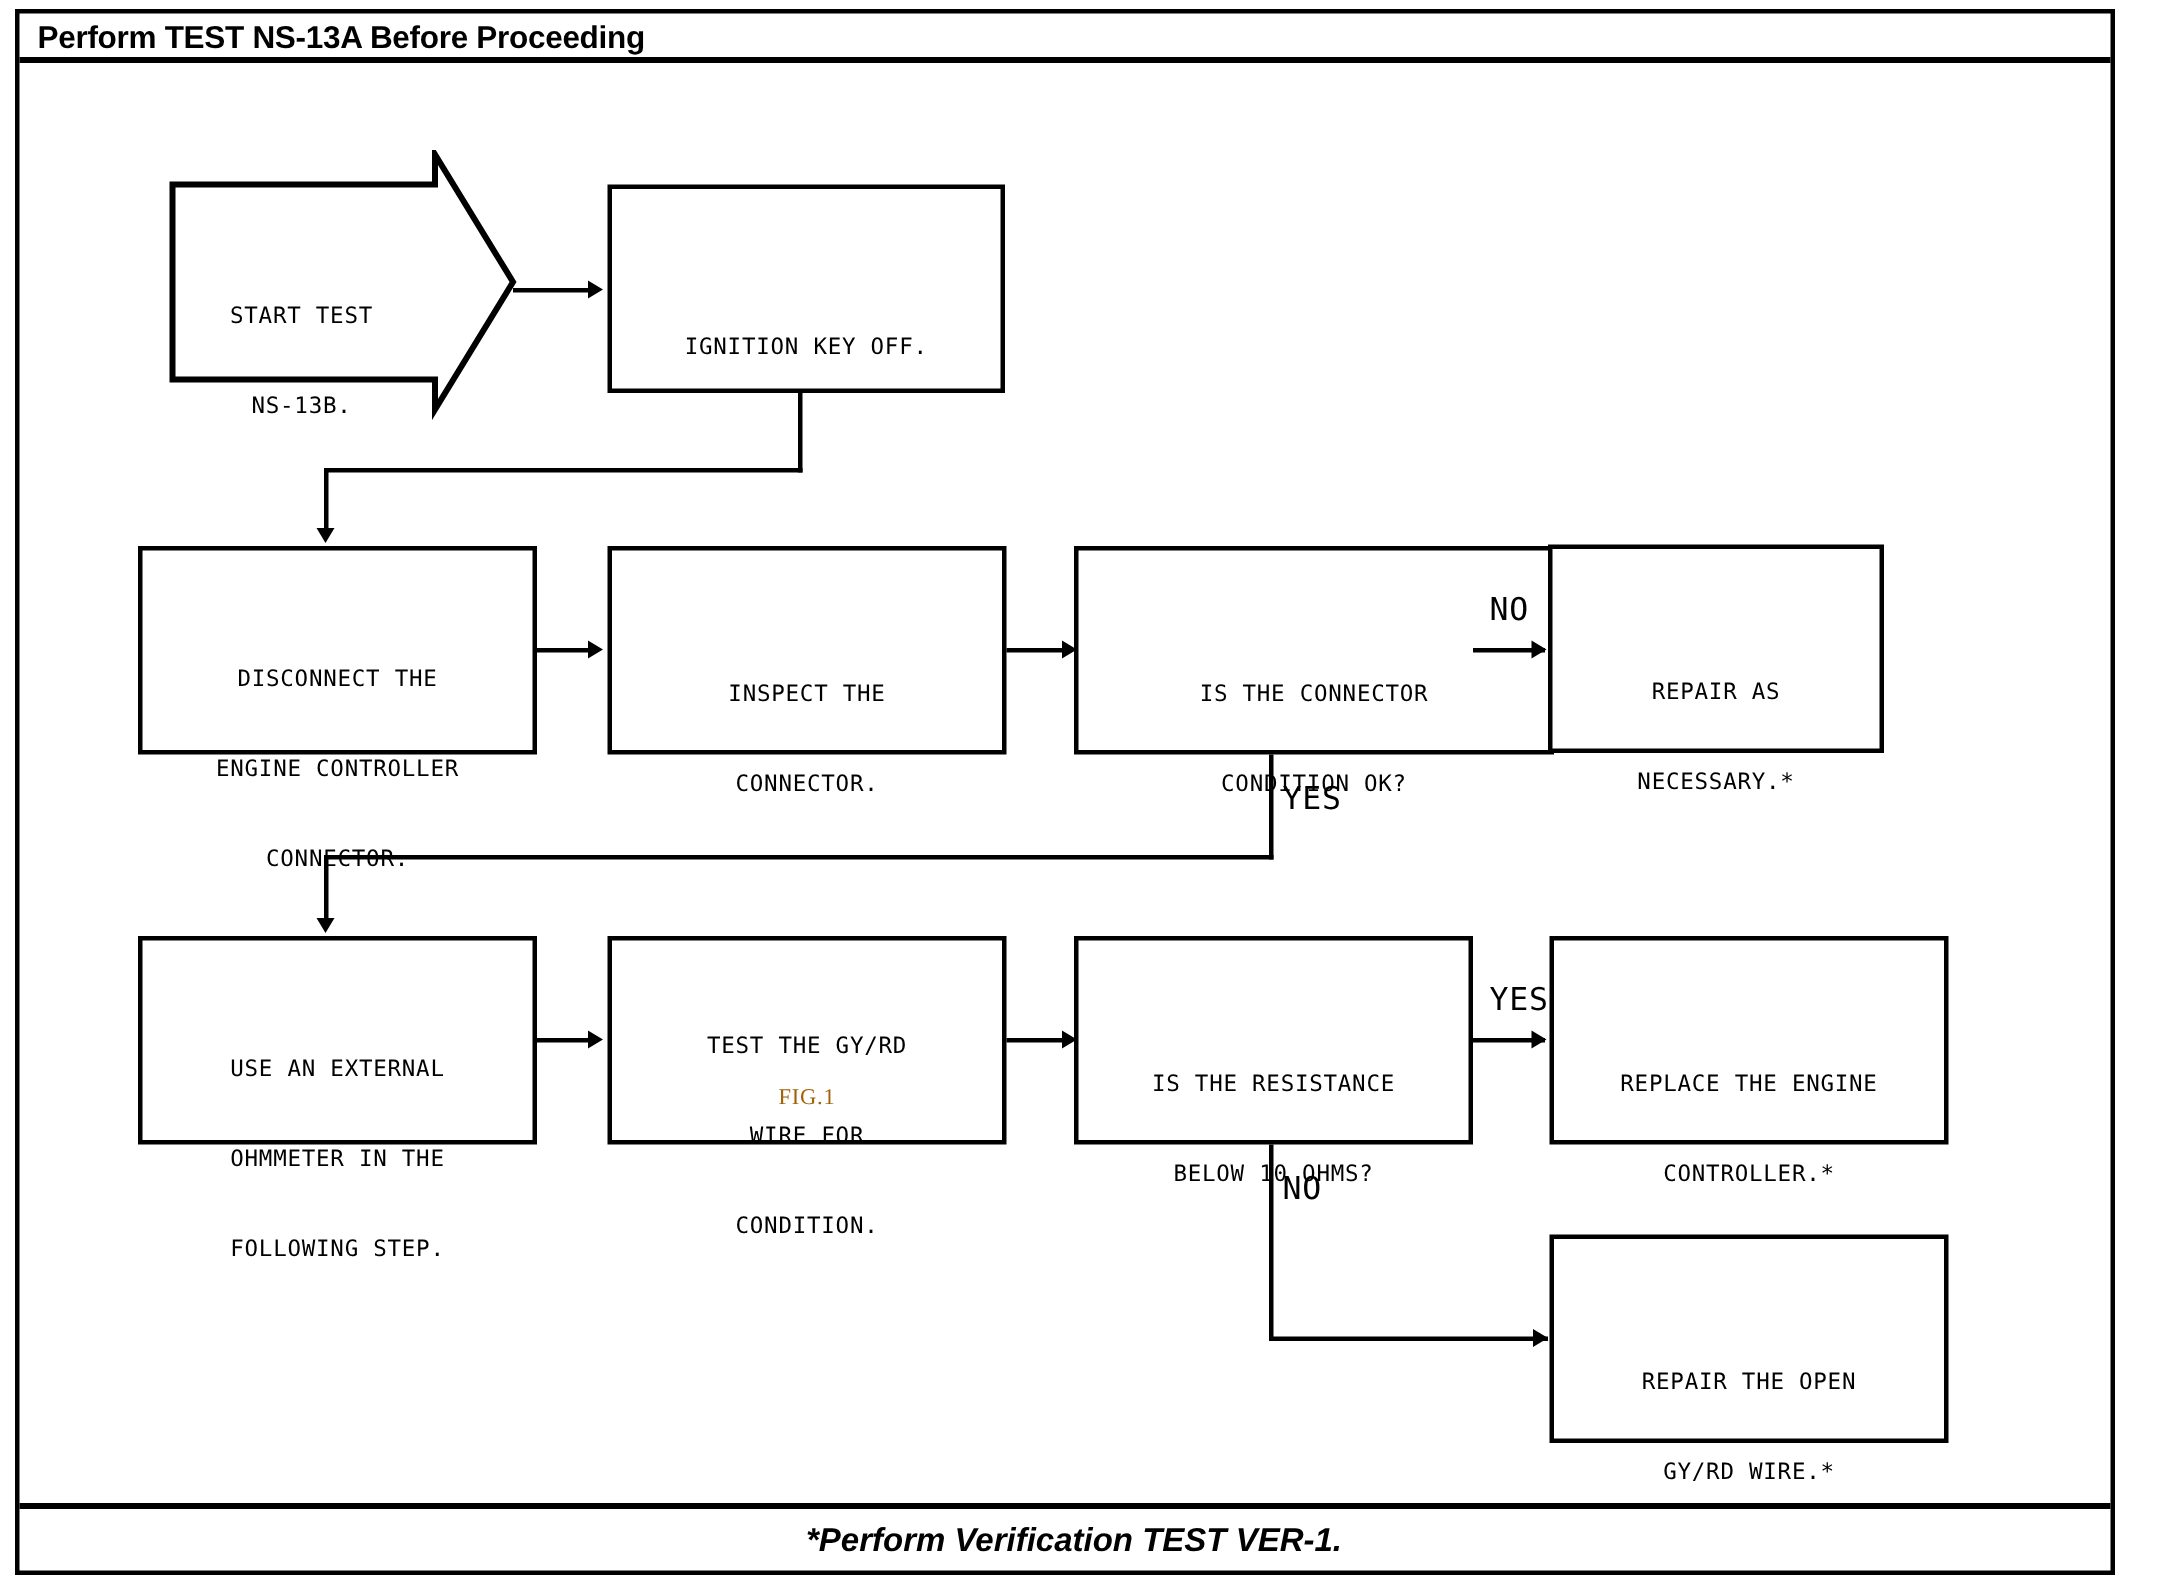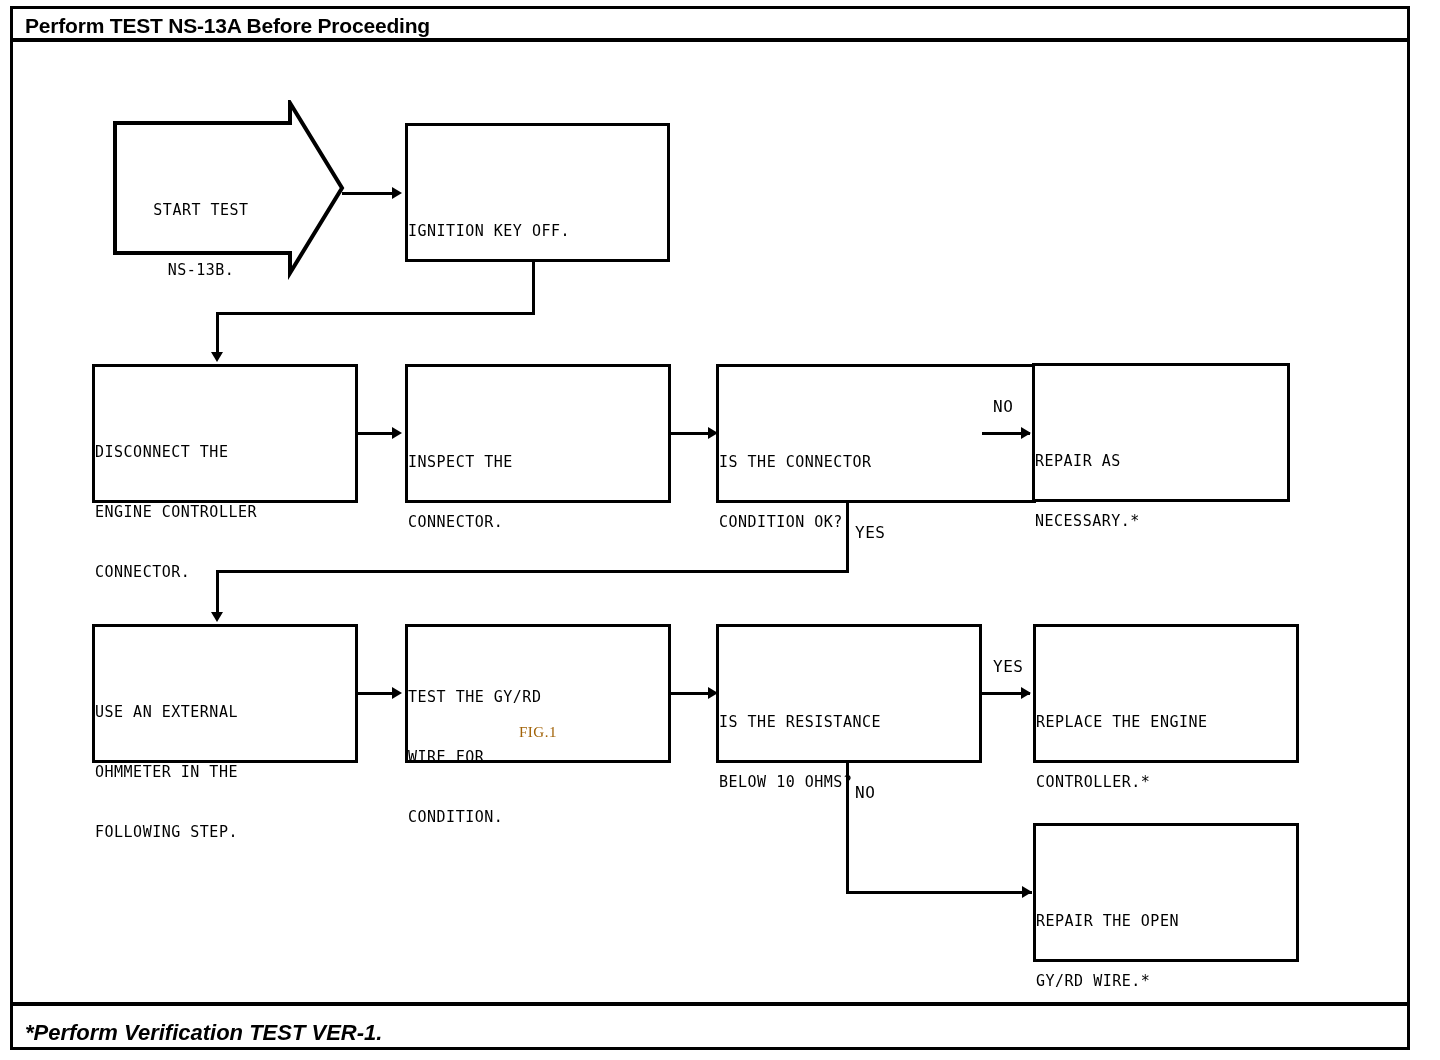--- a/index.html
+++ b/index.html
@@ -45,25 +45,26 @@
     letter-spacing: -0.2px;
     color: #000;
     padding-left: 12px;
     white-space: nowrap;
   }
   .footer-bar {
     position: absolute;
     left: 13px;
     top: 1002px;
     width: 1394px;
-    height: 58px;
+    height: 45px;
     box-sizing: border-box;
     border-top: 4px solid #000;
     display: flex;
     align-items: center;
+    justify-content: center;
   }
   .footer-text {
     font-family: "Liberation Sans", sans-serif;
     font-weight: bold;
     font-style: italic;
     font-size: 22px;
     color: #000;
     padding-left: 12px;
     white-space: nowrap;
   }
@@ -81,20 +82,21 @@
   .node {
     position: absolute;
     box-sizing: border-box;
     border: 3px solid #000;
     background: #ffffff;
   }
   .node-text {
     position: absolute;
     left: 0;
     width: 100%;
+    text-align: center;
     font-family: "DejaVu Sans Mono", monospace;
     font-size: 15px;
     line-height: 20px;
     letter-spacing: 0.5px;
     color: #000;
     white-space: pre;
   }
   .node-sub {
     position: absolute;
     left: 0;
@@ -142,21 +144,21 @@
     position: absolute;
     width: 0; height: 0;
     border-left: 6px solid transparent;
     border-right: 6px solid transparent;
     border-top: 10px solid #000;
   }
 
   .edge-label {
     position: absolute;
     font-family: "DejaVu Sans Mono", monospace;
-    font-size: 16px;
+    font-size: 21px;
     line-height: 17px;
     letter-spacing: 0.5px;
     color: #000;
     white-space: pre;
   }
 </style>
 </head>
 <body>
 
 <div id="page">
@@ -218,21 +220,21 @@
       <div class="node-text" style="top:45px;">
         <div>IS THE CONNECTOR</div>
         <div>CONDITION OK?</div>
       </div>
     </div>
 
     <div class="conn conn-h" style="left:982px; top:432px; width:48px;"></div>
     <div class="arrow-right" style="left:1021px; top:427px;"></div>
     <span class="edge-label" style="left:993px; top:398px;">NO</span>
 
-    <div class="node" style="left:1032px; top:363px; width:258px; height:139px;padding-left:12px;">
+    <div class="node" style="left:1032px; top:363px; width:224px; height:139px;padding-left:12px;">
       <div class="node-text" style="top:45px;">
         <div>REPAIR AS</div>
         <div>NECESSARY.*</div>
       </div>
     </div>
 
     <div class="conn conn-v" style="left:846px; top:503px; height:70px;"></div>
     <div class="conn conn-h" style="left:216px; top:570px; width:633px;"></div>
     <div class="conn conn-v" style="left:216px; top:570px; height:44px;"></div>
     <div class="arrow-down" style="left:211px; top:612px;"></div>

